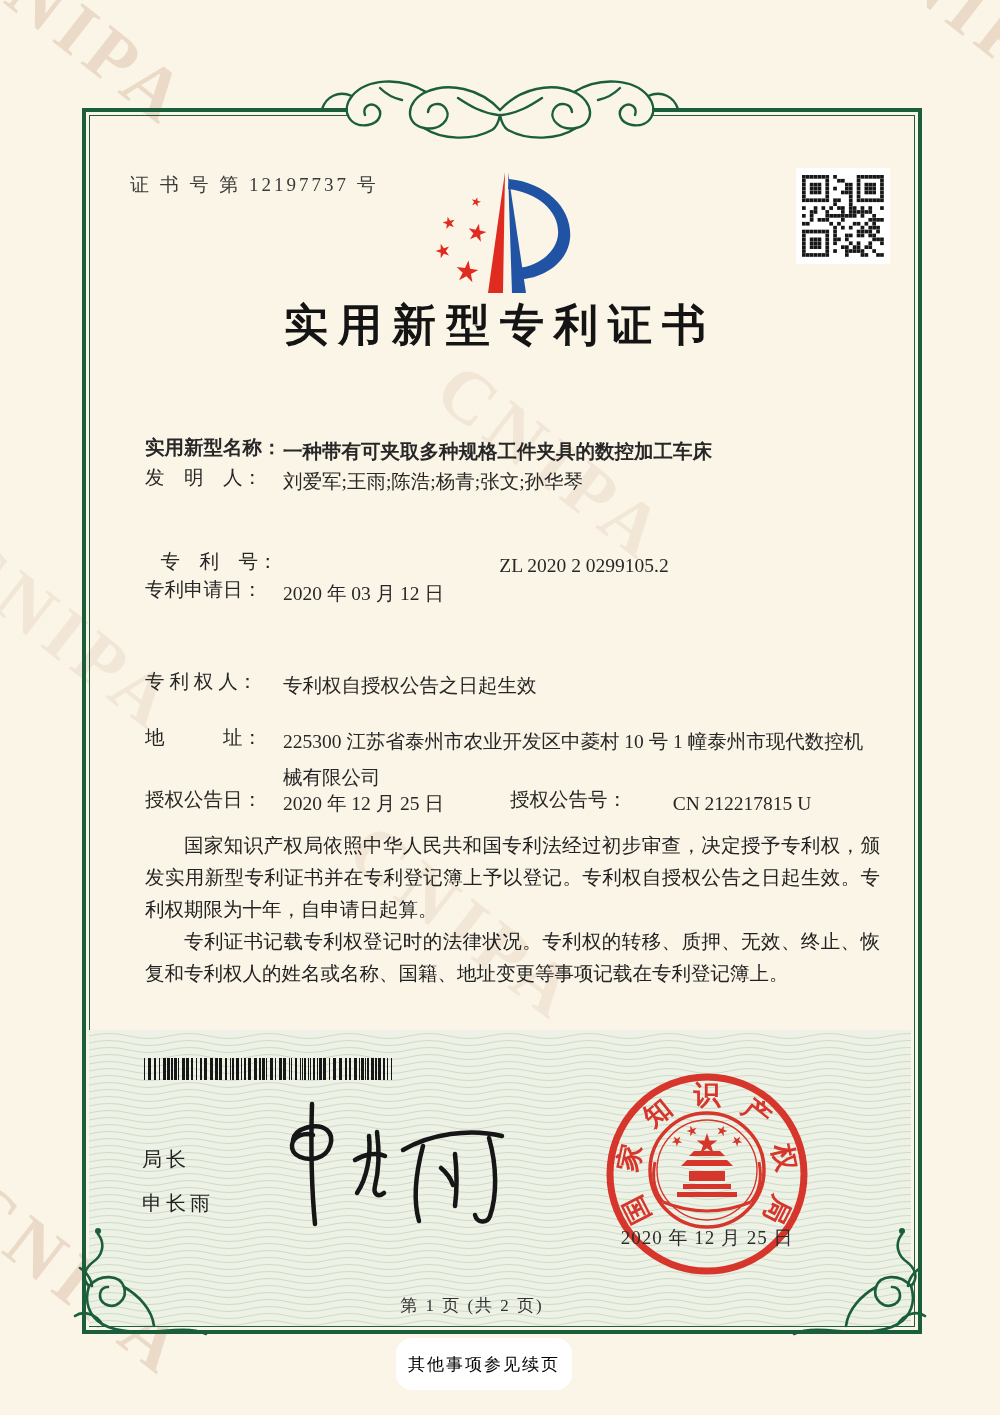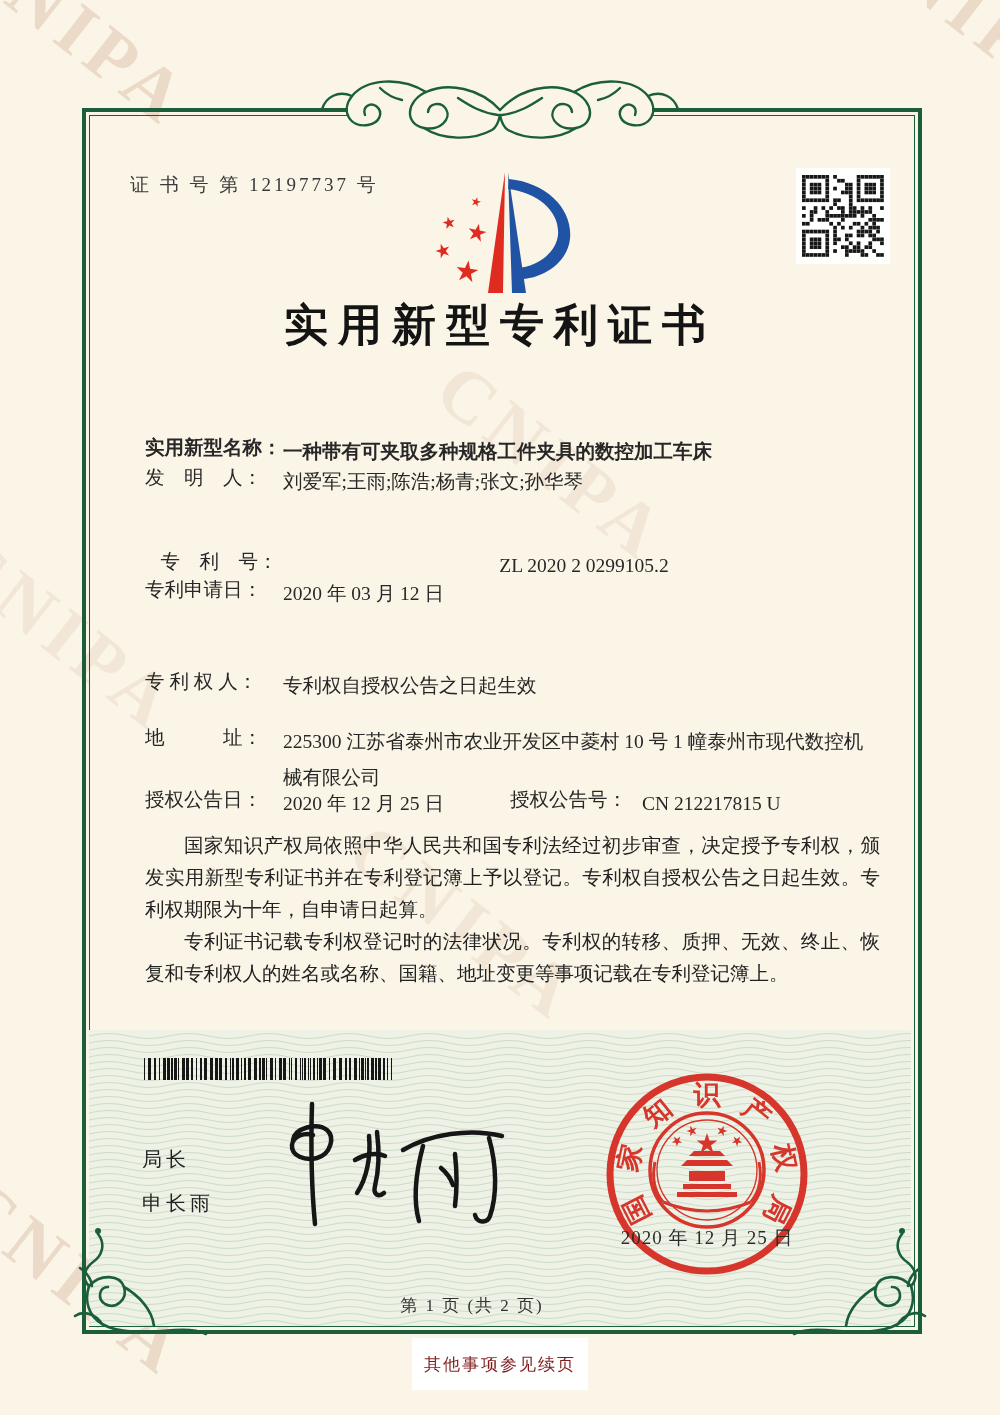--- a/index.html
+++ b/index.html
@@ -42,23 +42,23 @@
 
   .barcode{position:absolute;left:142px;top:1058px;z-index:4;}
   .officer-title{position:absolute;left:142px;top:1146px;font-size:20px;color:#222;z-index:4;letter-spacing:4px;}
   .officer-name{position:absolute;left:142px;top:1190px;font-size:20px;color:#222;z-index:4;letter-spacing:4px;}
   .sig{position:absolute;left:265px;top:1098px;z-index:4;}
   .seal{position:absolute;left:601px;top:1068px;z-index:5;}
   .seal text{font-family:"Liberation Serif","DejaVu Serif",serif;}
 
   .pagenum{position:absolute;left:-28px;top:1294px;width:1000px;text-align:center;font-size:17px;
            letter-spacing:2px;color:#333;z-index:4;}
-  .footnote{position:absolute;left:412px;top:1338px;width:176px;height:52px;background:#ffffff;
+  .footnote{position:absolute;left:396px;top:1338px;width:176px;height:52px;background:#ffffff;
             display:flex;align-items:center;justify-content:center;font-size:17px;letter-spacing:2px;
-            color:#7f1d1d;z-index:6;}
+            color:#000000;z-index:6;border-radius:16px;}
 </style>
 </head>
 <body>
 
 <div class="page">
 
   <div class="wm" style="left:-60px;top:-15px;">CNIPA</div>
   <div class="wm" style="left:832px;top:-35px;">CNIPA</div>
   <div class="wm dim" style="left:418px;top:420px;">CNIPA</div>
   <div class="wm dim" style="left:-72px;top:590px;">CNIPA</div>
@@ -417,21 +417,21 @@
   <div class="field f-appdate">
     <span class="flabel">专利申请日：</span><span class="fvalue">2020 年 03 月 12 日</span>
   </div>
   <div class="field f-patentee">
     <span class="flabel">专 利 权 人：</span><span class="fvalue">专利权自授权公告之日起生效</span>
   </div>
   <div class="field f-addr">
     <span class="flabel">地　　　址：</span><span class="fvalue">225300 江苏省泰州市农业开发区中菱村 10 号 1 幢泰州市现代数控机械有限公司</span>
   </div>
   <div class="field f-ann">
-    <span class="flabel">授权公告日：</span><span class="fvalue short">2020 年 12 月 25 日</span><span class="flabel" style="width:132px;">授权公告号：</span><span class="fvalue" style="width:200px;">CN 212217815 U</span>
+    <span class="flabel">授权公告日：</span><span class="fvalue short">2020 年 12 月 25 日</span><span class="flabel" style="width:132px;">授权公告号：</span><span class="fvalue" style="width:200px;text-align:center;">CN 212217815 U</span>
   </div>
 
   <div class="body-text">
     <p>国家知识产权局依照中华人民共和国专利法经过初步审查，决定授予专利权，颁发实用新型专利证书并在专利登记簿上予以登记。专利权自授权公告之日起生效。专利权期限为十年，自申请日起算。</p>
     <p>专利证书记载专利权登记时的法律状况。专利权的转移、质押、无效、终止、恢复和专利权人的姓名或名称、国籍、地址变更等事项记载在专利登记簿上。</p>
   </div>
 
   <div class="barcode">
     <svg width="256" height="22" viewBox="0 0 256 22">
         <g id="barcode-bars" fill="#161616">

